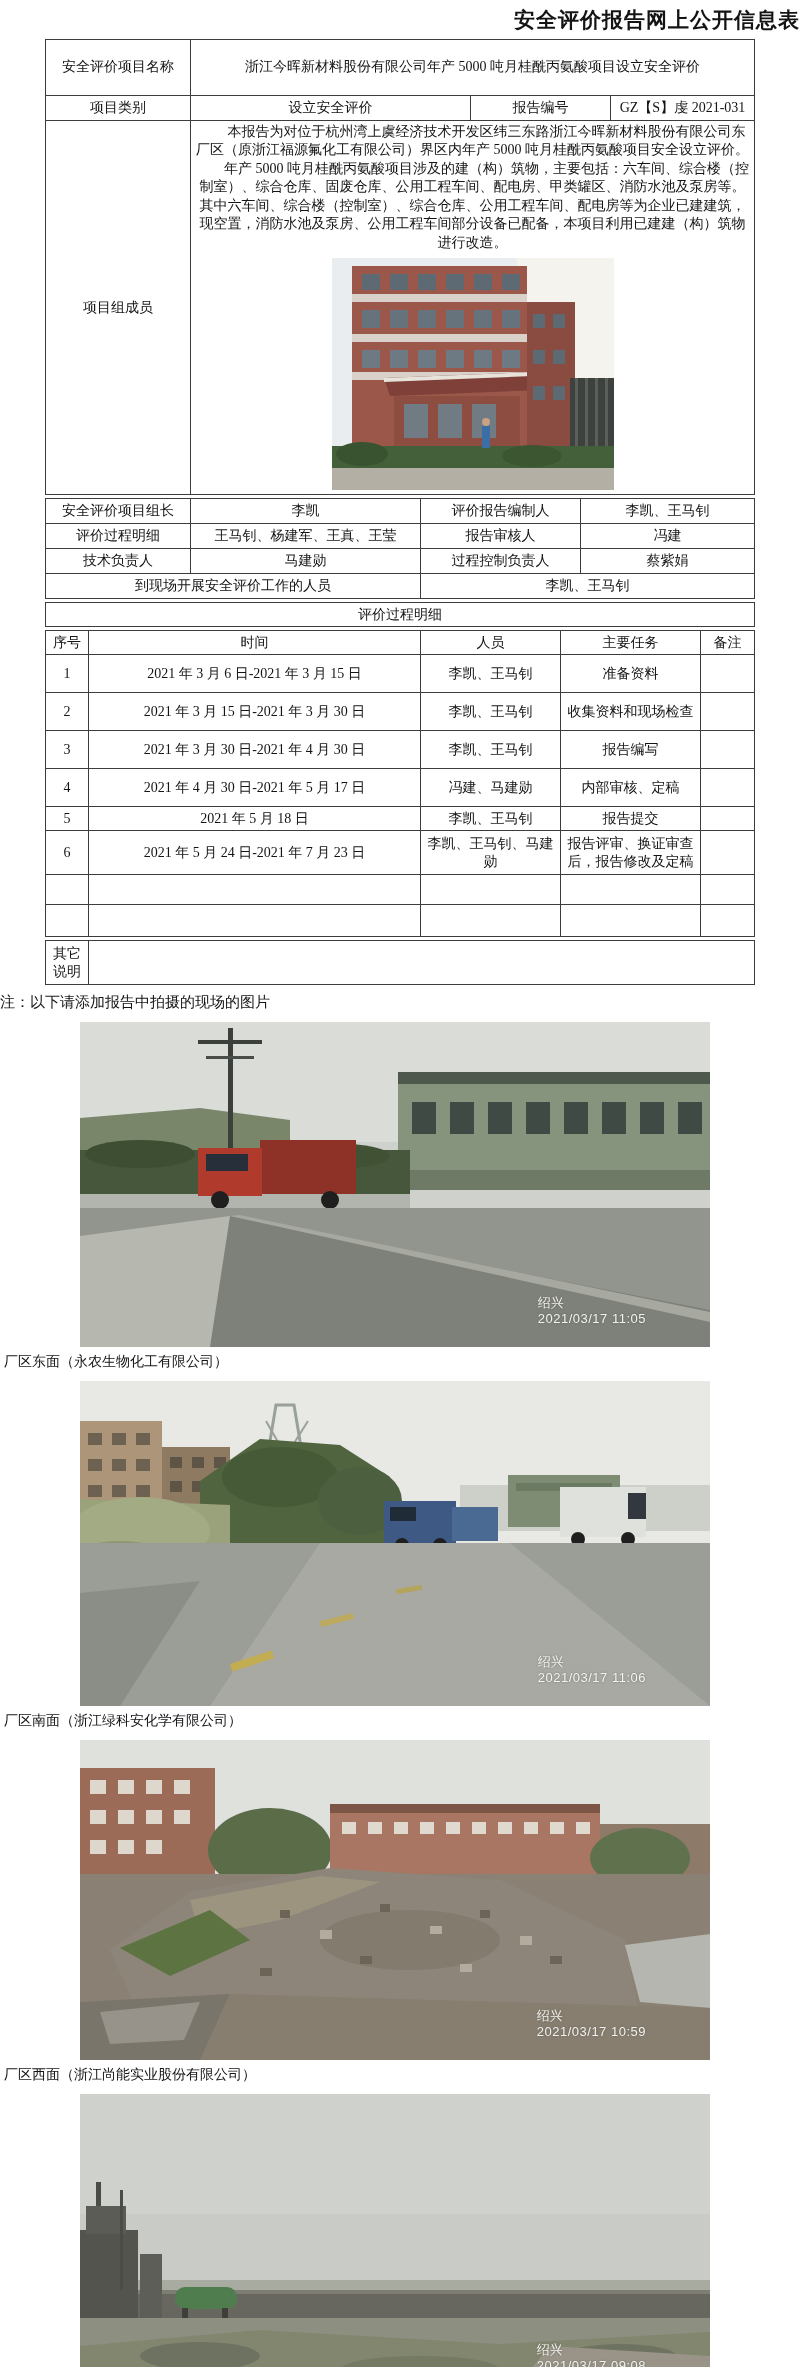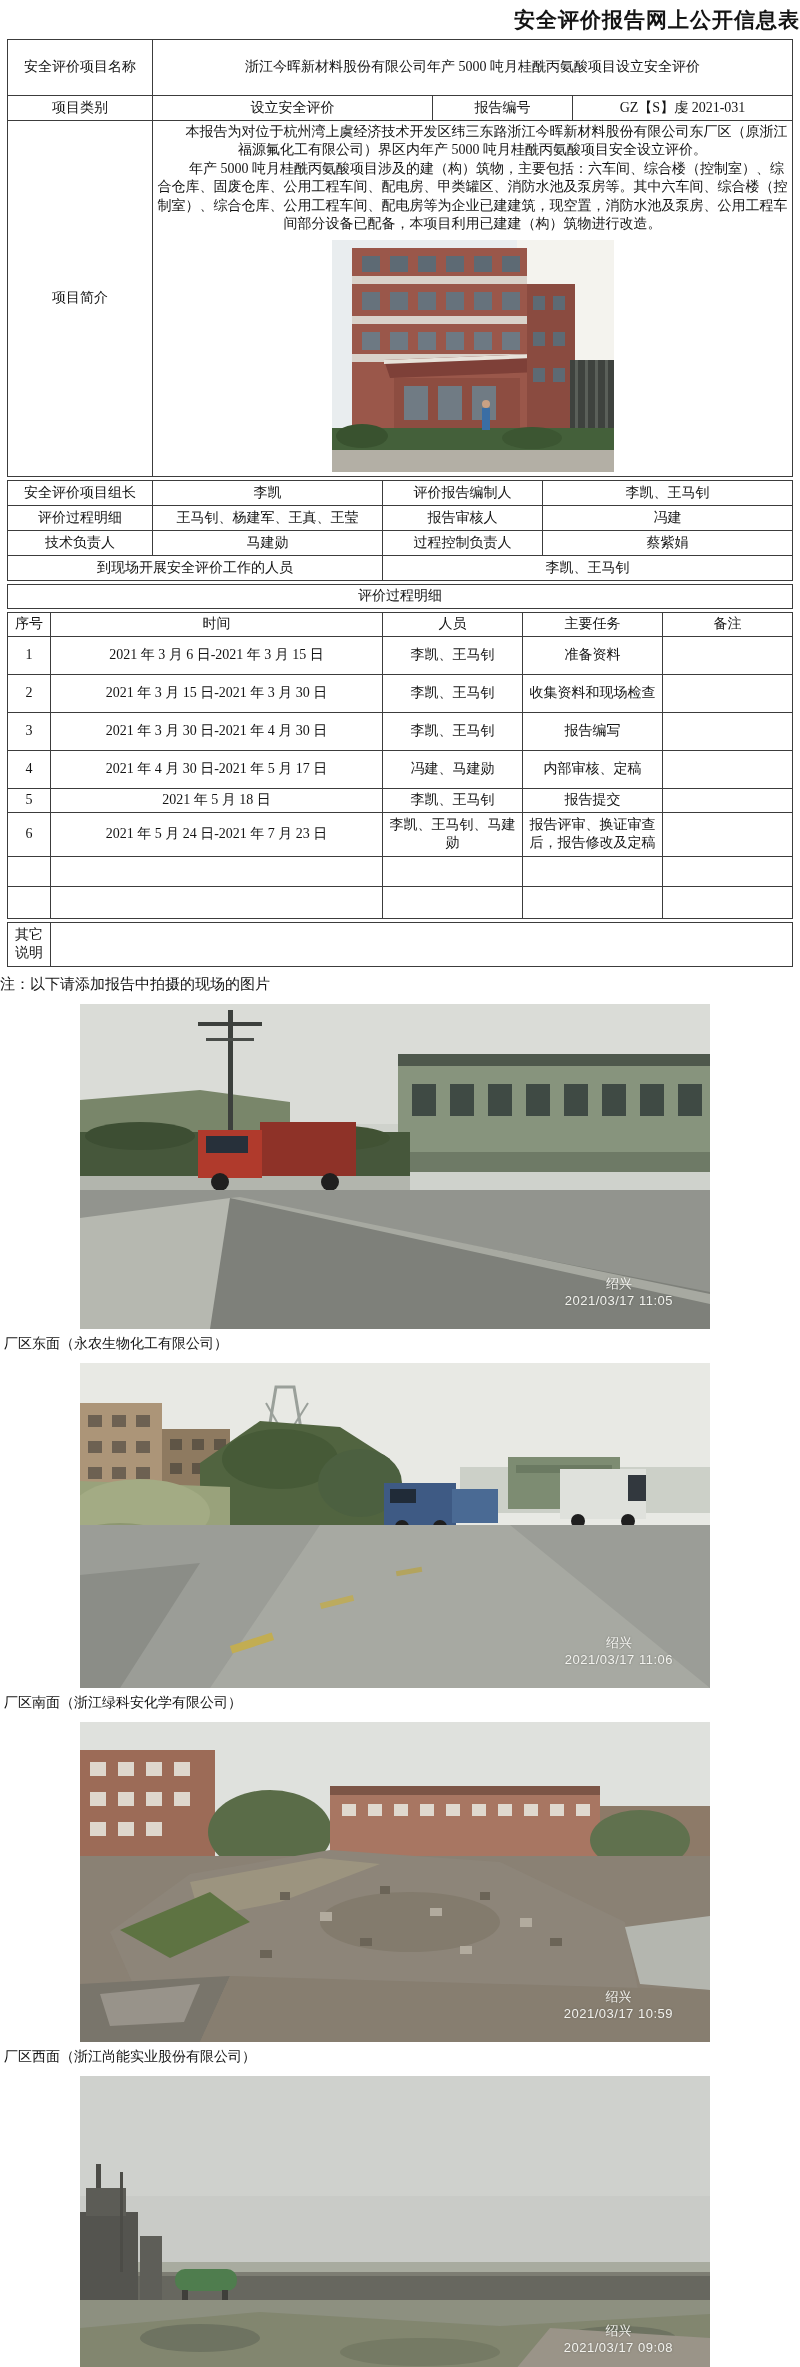--- a/index.html
+++ b/index.html
@@ -1,33 +1,33 @@
 <!DOCTYPE html>
 <html><head>
 <meta charset="utf-8">
 <style>
 *{box-sizing:border-box;margin:0;padding:0}
 html,body{background:#ffffff}
 body{width:800px;font-family:"Liberation Serif","DejaVu Serif",serif;color:#141414}
 .page{width:800px;padding-top:6px}
 h1.doc-title{font-size:21px;font-weight:bold;text-align:right;letter-spacing:1px;margin-bottom:5px}
-table.tbl{border-collapse:collapse;width:786px;margin:4px auto;table-layout:fixed}
+table.tbl{border-collapse:collapse;width:710px;margin:4px auto;table-layout:fixed}
 table.tbl.stack{margin-top:-1px}
 .tbl td{border:1px solid #3c3c3c;font-size:14px;text-align:center;vertical-align:middle;padding:2px 4px;line-height:1.3;word-break:break-all}
 .h56{height:56px}.h25{height:25px}.h24{height:24px}.h38{height:38px}.h44{height:44px}.h30{height:30px}.h32{height:32px}
 .intro-cell{text-align:left;padding:4px 10px 6px}
 .intro-cell p{text-indent:2em;font-size:14px;line-height:1.32;margin:0}
 .intro-photo{width:282px;height:232px;margin:6px auto 2px;position:relative;overflow:hidden}
 .intro-photo svg{display:block;width:100%;height:100%}
 .time-inner{display:inline-block;max-width:252px}
 .note-line{font-size:15px;text-align:left;margin:8px 0 2px}
 .photo-block{margin-top:10px}
 .photo{position:relative;width:630px;margin-left:80px;overflow:hidden}
 .photo svg{display:block;width:100%;height:100%}
-.wm{position:absolute;right:37px;bottom:20px;text-align:center;color:rgba(252,252,248,.93);text-shadow:0 0 2px rgba(70,70,66,.55);font-family:"Liberation Sans","DejaVu Sans",sans-serif}
+.wm{position:absolute;right:64px;bottom:20px;text-align:left;color:rgba(252,252,248,.93);text-shadow:0 0 2px rgba(70,70,66,.55);font-family:"Liberation Sans","DejaVu Sans",sans-serif}
 .wm-city{font-size:13px;line-height:1.25}
 .wm-time{font-size:13px;letter-spacing:.5px;line-height:1.25}
 .caption{text-align:left;font-size:14px;margin:6px 4px 8px}
 </style>
 </head>
 <body>
 
 <div class="page">
 
   <h1 class="doc-title">安全评价报告网上公开信息表</h1>
@@ -44,21 +44,21 @@
       <td>安全评价项目名称</td>
       <td colspan="3">浙江今晖新材料股份有限公司年产 5000 吨月桂酰丙氨酸项目设立安全评价</td>
     </tr>
     <tr class="h25">
       <td>项目类别</td>
       <td>设立安全评价</td>
       <td>报告编号</td>
       <td>GZ【S】虔 2021-031</td>
     </tr>
     <tr>
-      <td>项目简介</td>
+      <td>项目组成员</td>
       <td colspan="3" class="intro-cell">
         <p>本报告为对位于杭州湾上虞经济技术开发区纬三东路浙江今晖新材料股份有限公司东厂区（原浙江福源氟化工有限公司）界区内年产 5000 吨月桂酰丙氨酸项目安全设立评价。</p>
         <p>年产 5000 吨月桂酰丙氨酸项目涉及的建（构）筑物，主要包括：六车间、综合楼（控制室）、综合仓库、固废仓库、公用工程车间、配电房、甲类罐区、消防水池及泵房等。其中六车间、综合楼（控制室）、综合仓库、公用工程车间、配电房等为企业已建建筑，现空置，消防水池及泵房、公用工程车间部分设备已配备，本项目利用已建建（构）筑物进行改造。</p>
         <div class="intro-photo">
           <svg viewBox="0 0 282 232" preserveAspectRatio="none">
             <rect width="282" height="232" fill="#e9edef"></rect>
             <rect x="185" y="0" width="97" height="232" fill="#f4f3ee"></rect>
             <rect x="20" y="8" width="175" height="186" fill="#9a574a"></rect>
             <rect x="20" y="36" width="175" height="8" fill="#d9d2ca"></rect>
             <rect x="20" y="76" width="175" height="8" fill="#d9d2ca"></rect>

